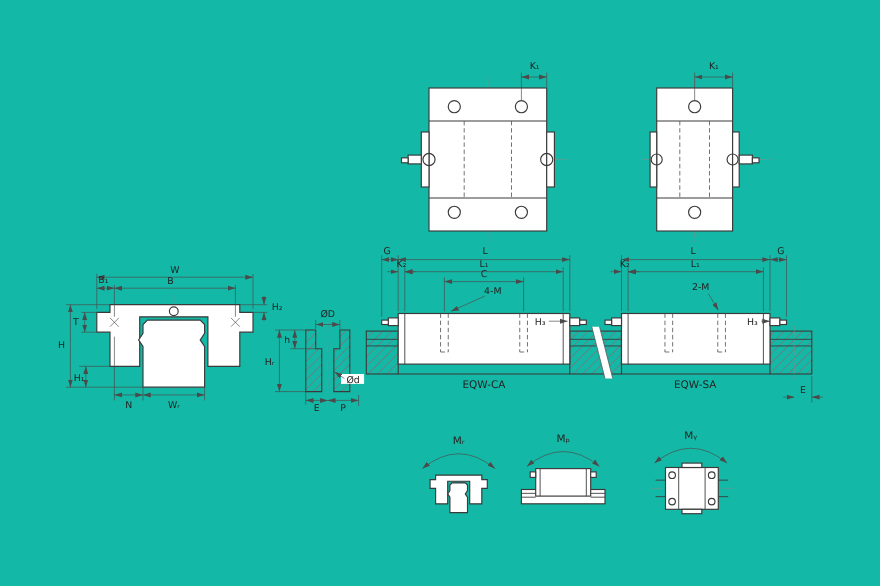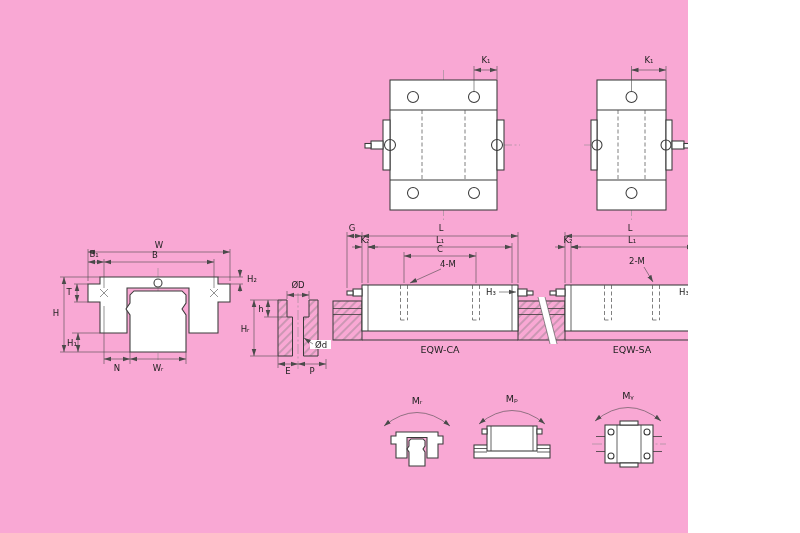--- a/index.html
+++ b/index.html
@@ -1,16 +1,16 @@
 <!DOCTYPE html>
 <html><head>
 <meta charset="utf-8">
 <style>
   html,body{margin:0;padding:0;background:#ffffff;}
-  .frame{width:688px;height:533px;background:#f9a8d4;position:relative;overflow:hidden;}
+  .frame{width:800px;height:533px;background:#14b8a6;position:relative;overflow:hidden;}
   svg{display:block;}
   .ol  {fill:none;stroke:#3a3a3a;stroke-width:1.05;stroke-linejoin:miter;}
   .olw {fill:#ffffff;stroke:#3a3a3a;stroke-width:1.05;stroke-linejoin:miter;}
   .gl  {fill:none;stroke:#3a3a3a;stroke-width:0.8;}
   .tl  {fill:none;stroke:#4a4a4a;stroke-width:0.6;}
   .dim {fill:none;stroke:#4a4a4a;stroke-width:0.6;}
   .cl  {fill:none;stroke:#8a8a8a;stroke-width:0.55;stroke-dasharray:10 2.5 2 2.5;}
   .hid {fill:none;stroke:#555555;stroke-width:0.75;stroke-dasharray:4 2.5;}
   .hat {fill:url(#hatch);stroke:#3a3a3a;stroke-width:1;}
   .wh  {fill:#ffffff;stroke:none;}

